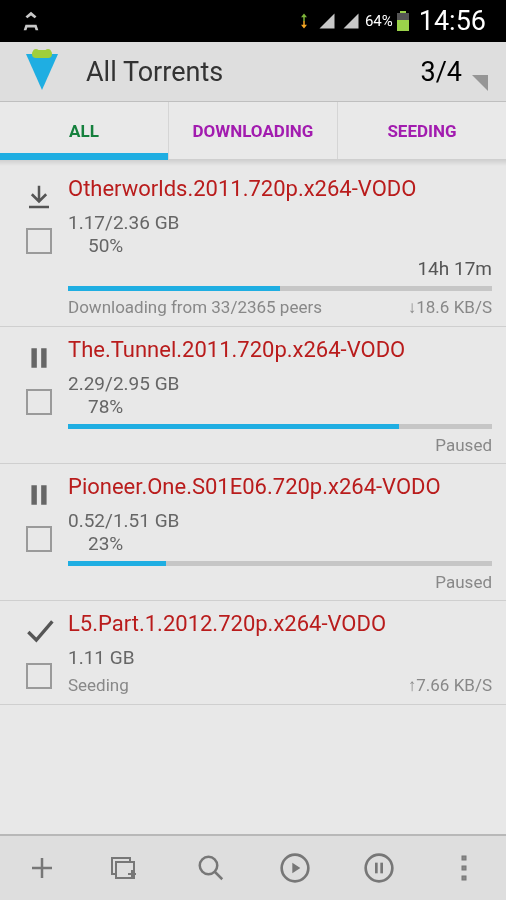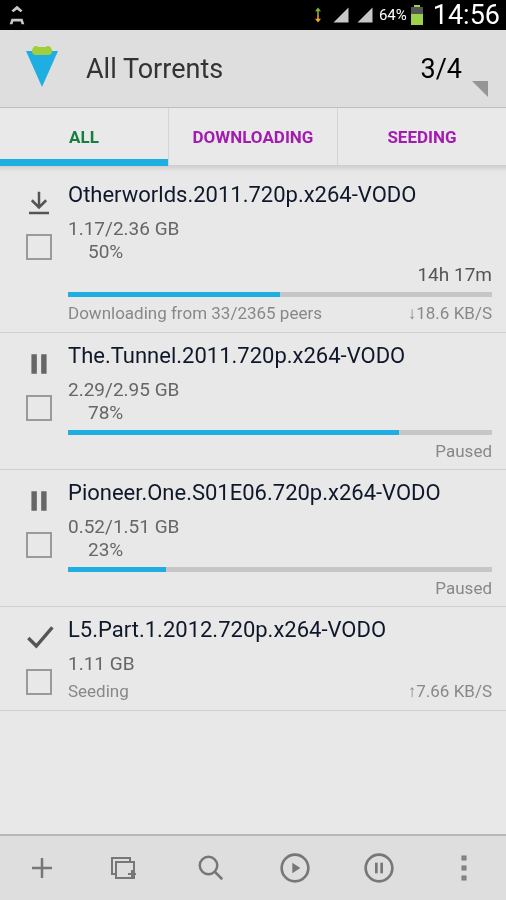--- a/index.html
+++ b/index.html
@@ -1,48 +1,48 @@
 <!DOCTYPE html>
 <html><head>
 <meta charset="utf-8">
 <style>
   * { margin:0; padding:0; box-sizing:border-box; font-family: Roboto, Arial, sans-serif; }
   html,body { width:506px; height:900px; background:#fff; overflow:hidden; }
   .screen { width:506px; height:900px; display:flex; flex-direction:column; background:#eee; }
 
   
-  .statusbar { height:30px; background:#000; color:#dedede; display:flex; align-items:center; padding:0 6px; font-size:17px; }
+  .statusbar { height:42px; background:#000; color:#dedede; display:flex; align-items:center; padding:0 20px; font-size:17px; }
   .statusbar .left { flex:1; display:flex; align-items:center; }
   .statusbar .right { display:flex; align-items:center; gap:4px; }
   .statusbar svg { display:block; }
   .bat-text { font-size:15px; color:#fff; }
   .clock { font-size:27px; color:#fff; margin-left:6px; }
 
   
-  .appbar { height:78px; background:#dedede; display:flex; align-items:center; padding:0 18px; border-bottom:1px solid #bfbfbf; }
+  .appbar { height:60px; background:#dedede; display:flex; align-items:center; padding:0 18px; border-bottom:1px solid #bfbfbf; }
   .appbar .icon { width:48px; height:48px; margin-right:20px; }
   .appbar .title { font-size:27px; color:#333; flex:1; }
   .appbar .count { font-size:27px; color:#000000; margin-right:10px; }
   .appbar .spinner-tri { width:0;height:0;border-left:16px solid transparent;border-top:16px solid #969696; align-self:flex-end; margin-bottom:10px;}
 
   
   .tabs { height:58px; background:#e9e9e9; display:flex; border-bottom:1px solid #cfcfcf; }
   .tab { flex:1; display:flex; align-items:center; justify-content:center; font-size:17px; font-weight:bold; color:#a21caf; border-right:1px solid #d5d5d5; position:relative; }
   .tab:last-child { border-right:none; }
   .tab.active { color:#15803d; }
   .tab.active::after { content:""; position:absolute; left:0; right:0; bottom:-1px; height:7px; background:#1faee2; }
   .tabs-shadow { height:6px; background:linear-gradient(#d0d0d0,#e8e8e8); }
 
   
   .list { flex:1; background:#e8e8e8; overflow:hidden; }
   .row { display:flex; border-bottom:1px solid #cfcfcf; padding:10px 14px 8px 10px; background:#e8e8e8; }
   .row .leftcol { width:58px; display:flex; flex-direction:column; align-items:center; gap:14px; padding-top:4px;}
   .row .chk { width:26px; height:26px; border:2px solid #9a9a9a; background:#fff0; }
   .row .body { flex:1; min-width:0; }
-  .row .name { font-size:22px; color:#0f172a; margin-bottom:10px; white-space:nowrap; overflow:hidden; text-overflow:ellipsis;}
+  .row .name { font-size:22px; color:#b91c1c; margin-bottom:10px; white-space:nowrap; overflow:hidden; text-overflow:ellipsis;}
   .row .line1 { display:flex; font-size:19px; color:#666; margin-bottom:6px;flex-direction:column;}
   .row .size { }
   .row .pct { margin-left:20px; }
   .row .eta { margin-left:auto; color:#555;}
   .row .bar { height:5px; background:#c6c6c6; position:relative; margin-bottom:6px;}
   .row .bar .fill { height:100%; background:#1faee2; position:absolute; left:0; top:0;}
   .row .line2 { display:flex; font-size:17px; color:#888;}
   .row .status { }
   .row .speed { margin-left:auto; color:#888;}
   .state-ico { width:34px; height:34px; display:flex; align-items:center; justify-content:center;}

